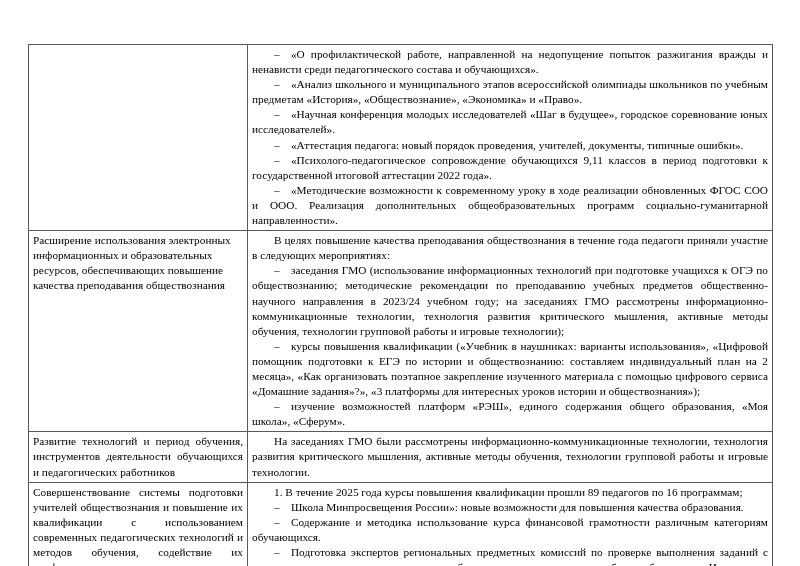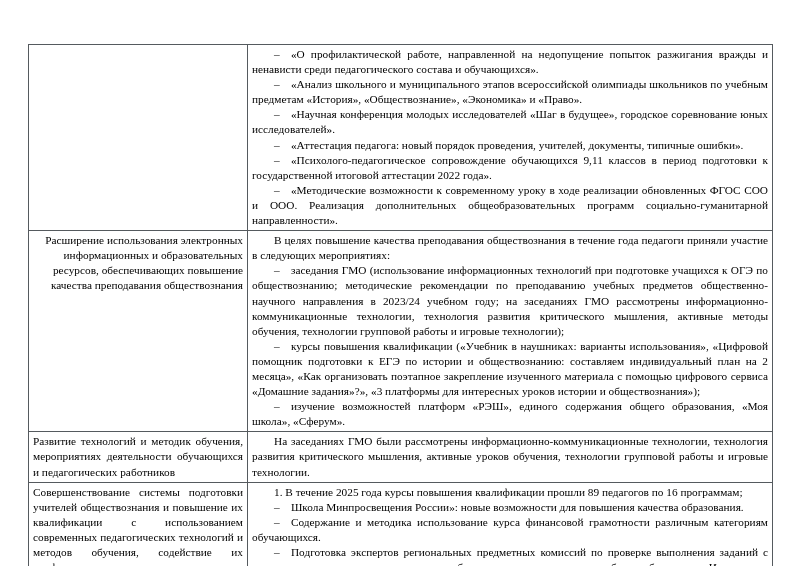--- a/index.html
+++ b/index.html
@@ -41,21 +41,21 @@
 
   .cell-left p,
   .cell-right p {
     margin: 0;
   }
   .just {
     text-align: justify;
     text-justify: inter-word;
   }
   .left {
-    text-align: right;
+    text-align: left;
   }
   .ind {
     text-indent: 22px;
   }
   .ind-dash {
     text-indent: 22px;
   }
 
   
   .clip {
@@ -100,24 +100,24 @@
           <td class="cell-right">
             <p class="just ind">В целях повышение качества преподавания обществознания в течение года педагоги приняли участие в следующих мероприятиях:</p>
             <p class="just ind-dash">– заседания ГМО (использование информационных технологий при подготовке учащихся к ОГЭ  по обществознанию; методические рекомендации по преподаванию учебных предметов общественно-научного направления в 2023/24 учебном году; на заседаниях ГМО рассмотрены информационно-коммуникационные технологии, технология развития критического мышления, активные методы обучения, технологии групповой работы и игровые технологии);</p>
             <p class="just ind-dash">– курсы повышения квалификации («Учебник в наушниках: варианты использования», «Цифровой помощник подготовки к ЕГЭ по истории и обществознанию: составляем индивидуальный план на 2 месяца», «Как организовать поэтапное закрепление изученного материала с помощью цифрового сервиса «Домашние задания»?», «3 платформы для интересных уроков истории и обществознания»);</p>
             <p class="just ind-dash">– изучение возможностей платформ «РЭШ», единого содержания общего образования, «Моя школа», «Сферум».</p>
           </td>
         </tr>
 
         <tr>
           <td class="cell-left">
-            <p class="just">Развитие технологий и методик обучения, мероприятиях деятельности обучающихся и педагогических работников</p>
+            <p class="just">Развитие технологий и период обучения, инструментов деятельности обучающихся и педагогических работников</p>
           </td>
           <td class="cell-right">
-            <p class="just ind">На заседаниях ГМО были рассмотрены информационно-коммуникационные технологии, технология развития критического мышления, активные уроков обучения, технологии групповой работы и игровые технологии.</p>
+            <p class="just ind">На заседаниях ГМО были рассмотрены информационно-коммуникационные технологии, технология развития критического мышления, активные методы обучения, технологии групповой работы и игровые технологии.</p>
           </td>
         </tr>
 
         <tr>
           <td class="cell-left">
             <p class="just">Совершенствование системы подготовки учителей обществознания и повышение их квалификации с использованием современных педагогических технологий и методов обучения, содействие их профессиональному росту</p>
           </td>
           <td class="cell-right">
             <p class="just ind">1. В течение 2025 года курсы повышения квалификации прошли 89 педагогов по 16 программам;</p>
             <p class="just ind-dash">– Школа Минпросвещения России»: новые возможности для повышения качества образования.</p>

